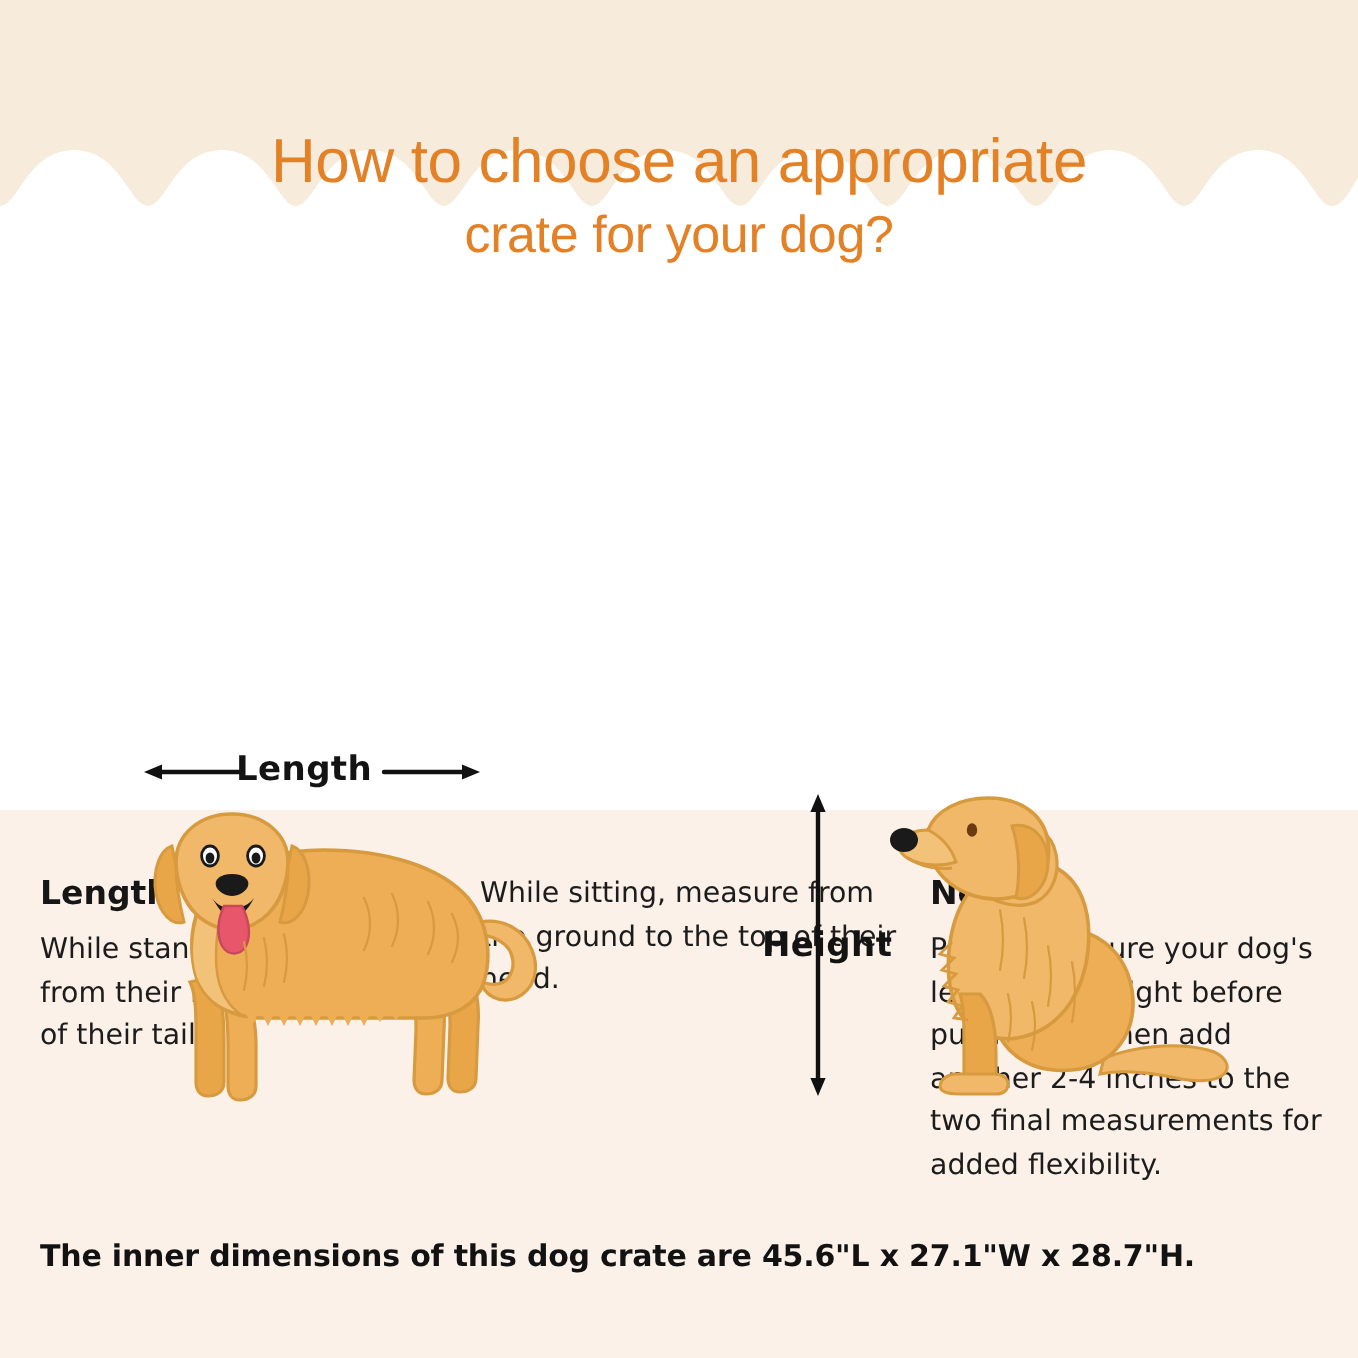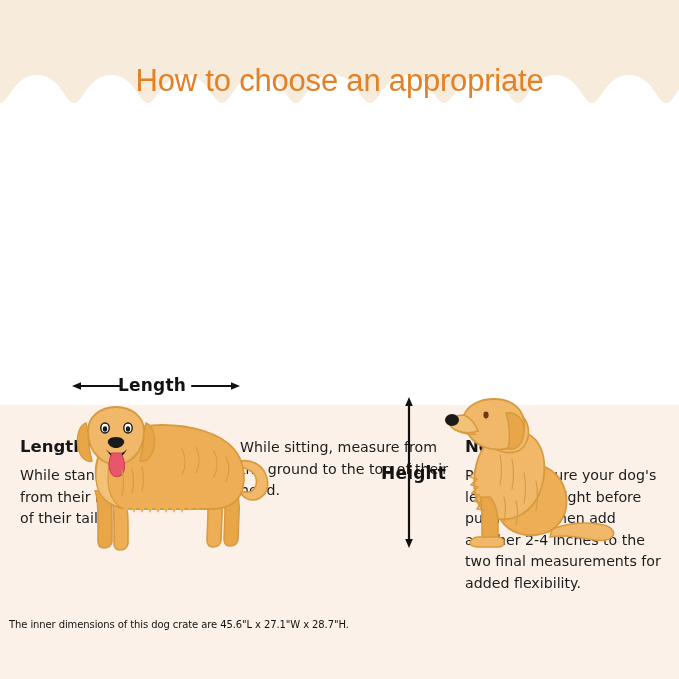--- a/index.html
+++ b/index.html
@@ -117,26 +117,26 @@
   .col-body {
     font-family: "DejaVu Sans", sans-serif;
     font-size: 14.2px;
     font-weight: 400;
     color: #1c1c1c;
     line-height: 21.5px;
   }
 
   #footer-note {
     position: absolute;
-    left: 9px;
+    left: 20px;
     top: 214px;
     width: 650px;
     font-family: "DejaVu Sans", sans-serif;
-    font-weight: normal;
-    font-size: 10px;
+    font-weight: bold;
+    font-size: 15px;
     color: #121212;
     letter-spacing: -0.1px;
     white-space: nowrap;
   }
 </style>
 </head>
 <body>
 
 <div id="page">
 
@@ -151,20 +151,21 @@
                C 379,60 384,32 407,32 C 430,32 435,60 444,60
                C 453,60 458,32 481,32 C 504,32 509,60 518,60
                C 527,60 532,32 555,32 C 578,32 583,60 592,60
                C 601,60 606,32 629,32 C 652,32 657,60 666,60
                C 672,60 676,50 679,46
                L 679,120 L 0,120 Z"></path>
     </svg>
 
     <div id="title-block">
       <div class="title-line1">How to choose an appropriate</div>
+      <div class="title-line2">crate for your dog?</div>
     </div>
   </div>
 
   <div id="illus">
 
     <svg id="length-arrow" width="172" height="22" viewBox="0 0 172 22">
       <g stroke="#111111" stroke-width="2.2" fill="none" stroke-linecap="round">
         <line x1="8" y1="11" x2="50" y2="11"></line>
         <line x1="122" y1="11" x2="164" y2="11"></line>
       </g>

